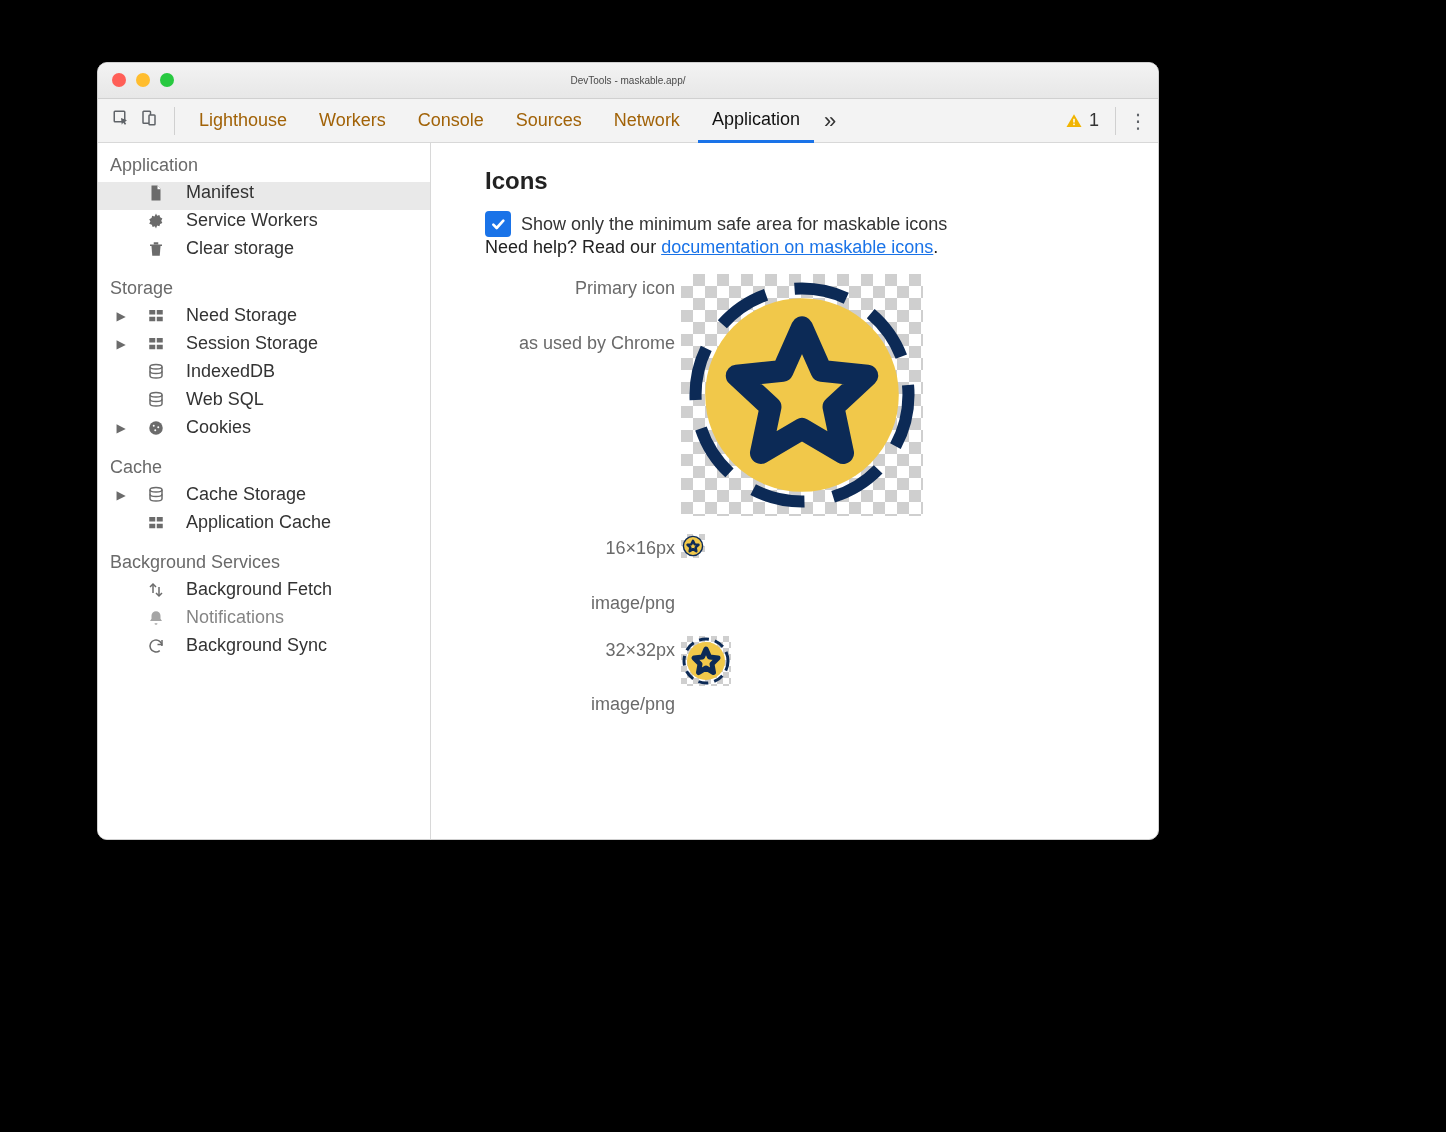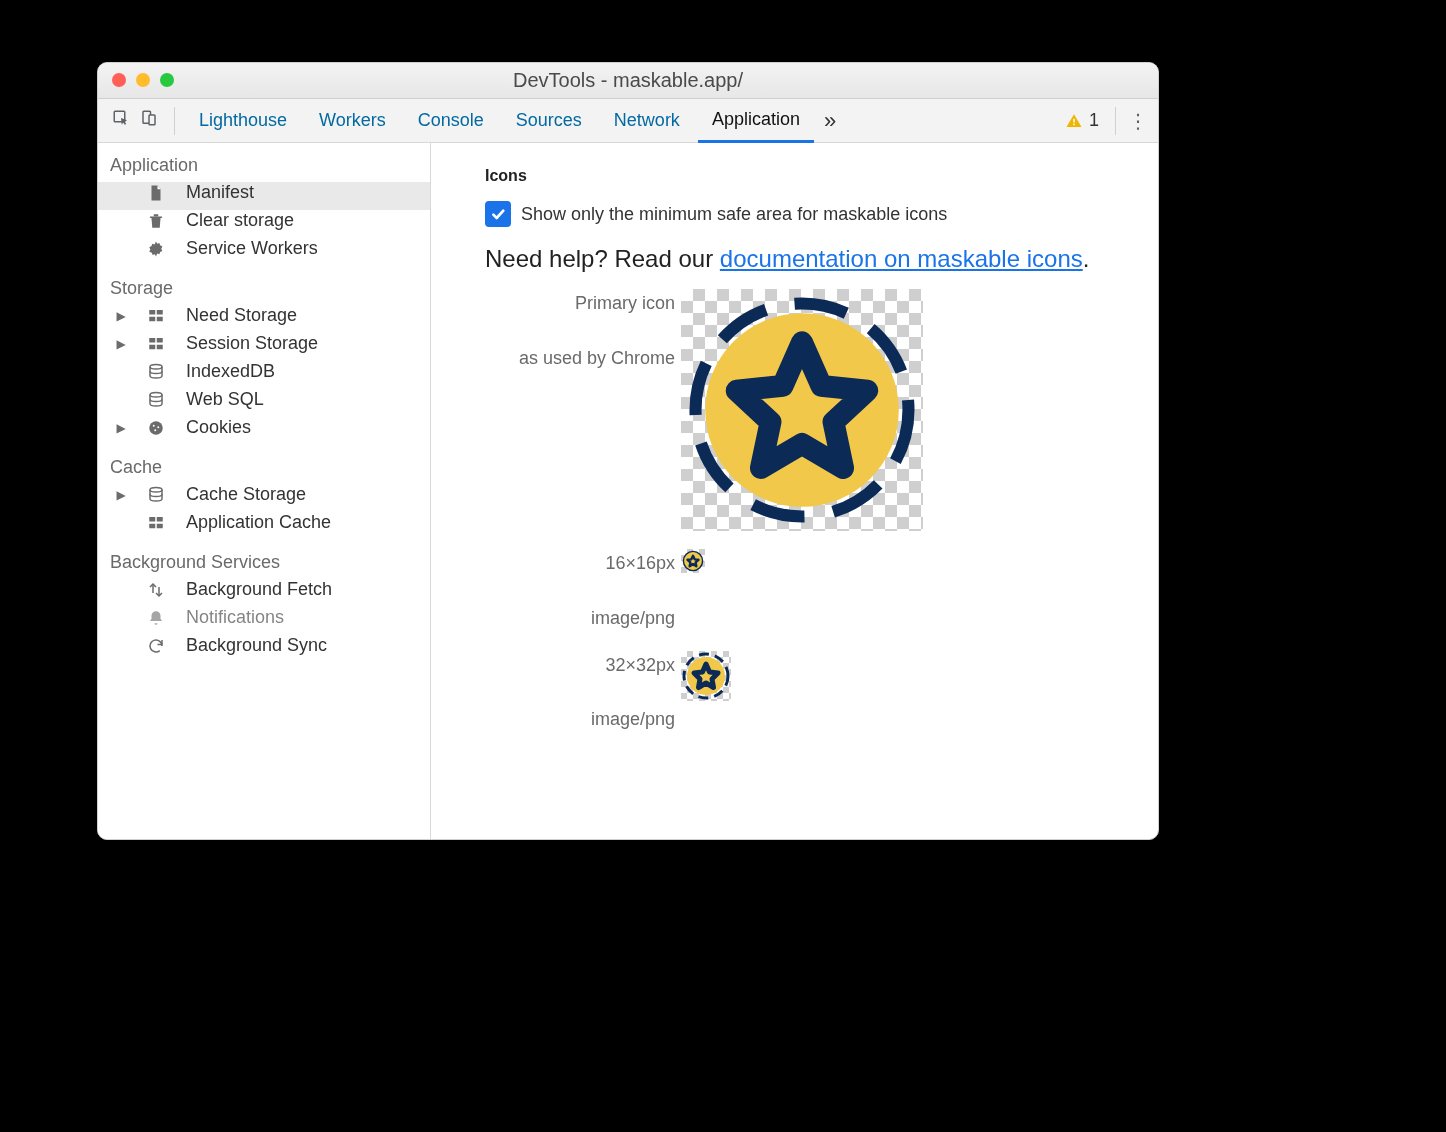--- a/index.html
+++ b/index.html
@@ -29,34 +29,34 @@
     background:linear-gradient(#f3f3f3,#e7e7e7);
     border-bottom:1px solid #d0d0d0;
     display:flex; align-items:center;
     position:relative;
   }
   .traffic { position:absolute; left:14px; top:10px; display:flex; gap:10px; }
   .dot { width:14px; height:14px; border-radius:50%; }
   .dot.red { background:#ff5f57; }
   .dot.yellow { background:#ffbd2e; }
   .dot.green { background:#28c940; }
-  .titlebar-title { width:100%; text-align:center; color:#4a4a4a; font-size:20px; }
+  .titlebar-title { width:100%; text-align:center; color:#4a4a4a; font-size:10px; }
   .tabbar {
     height:44px;
     border-bottom:1px solid #d8d8d8;
     display:flex; align-items:center;
     padding:0 8px;
     gap:4px;
     color:#333;
     font-size:18px;
     background:#f3f3f3;
   }
   .tabbar .left-icons { display:flex; align-items:center; gap:10px; padding:0 6px; }
   .divider-v { width:1px; height:28px; background:#d0d0d0; margin:0 6px; }
-  .tab { padding:10px 14px; color:#0369a1; cursor:default; white-space:nowrap; }
+  .tab { padding:10px 14px; color:#a16207; cursor:default; white-space:nowrap; }
   .tab.active { color:#111; border-bottom:3px solid #1a73e8; }
   .spacer { flex:1; }
   .warn-badge { display:flex; align-items:center; gap:6px; padding:0 6px; }
   .kebab { width:24px; text-align:center; font-size:20px; color:#5f6368; }
 
   .body {
     display:flex;
     height:calc(100% - 36px - 44px);
   }
   .sidebar {
@@ -77,29 +77,29 @@
   }
   .tree-item .iconbox { width:20px; display:flex; justify-content:center; color:#6b6b6b; }
   .tree-item.selected { background:#e9e9e9; }
   .tree-item .disclosure { width:10px; color:#6b6b6b; font-size:12px; display:inline-block; text-align:center; }
   .tree-item.level1 { padding-left:18px; }
   .content {
     flex:1;
     overflow:auto;
     padding:24px 30px 24px 54px;
   }
-  h3.section { margin:0 0 16px 0; font-size:16px; font-weight:700; color:#222; }
+  h3.section { margin:0 0 16px 0; font-size:24px; font-weight:700; color:#222; }
   .row { display:flex; align-items:center; gap:10px; }
   .cb {
     width:26px; height:26px; border-radius:4px;
     border:3px solid #1a73e8; background:#1a73e8;
     display:flex; align-items:center; justify-content:center;
   }
   .cb svg { stroke:#fff; }
-  .help { margin-top:18px; font-size:24px; color:#222; }
+  .help { font-size:18px; color:#222; }
   a.link { color:#1a73e8; text-decoration:underline; }
 
   .icon-grid { margin-top:16px; }
   .icon-row { display:flex; align-items:flex-start; gap:6px; margin-bottom:18px; }
   .icon-label-col { width:190px; text-align:right; color:#6a6a6a; font-size:18px; line-height:1.6; }
   .checker {
     background-image:
       linear-gradient(45deg,#cfcfcf 25%,transparent 25%),
       linear-gradient(-45deg,#cfcfcf 25%,transparent 25%),
       linear-gradient(45deg,transparent 75%,#cfcfcf 75%),
@@ -180,37 +180,37 @@
                 <path d="M14 2v5h5" fill="#fff"></path>
               </svg>
           </span>
           <span>Manifest</span>
         </div>
 
         <div class="tree-item level1">
           <span class="disclosure"></span>
           <span class="iconbox">
             <svg class="ic" viewBox="0 0 24 24" fill="#6b6b6b">
+                <circle cx="12" cy="12" r="3" fill="#fff"></circle>
+                <path d="M12 2l1.5 3 3-1 1 3 3 1.5-1.5 3 1.5 3-3 1.5-1 3-3-1L12 22l-1.5-3-3 1-1-3L3 15.5l1.5-3L3 9.5 6 8l1-3 3 1z"></path>
+              </svg>
+          </span>
+          <span>Service Workers</span>
+        </div>
+
+        <div class="tree-item level1">
+          <span class="disclosure"></span>
+          <span class="iconbox">
+            <svg class="ic" viewBox="0 0 24 24" fill="#6b6b6b">
                 <path d="M4 6h16v2H4z"></path>
                 <path d="M6 8h12l-1 13H7z"></path>
                 <path d="M9 3h6v3H9z"></path>
               </svg>
           </span>
           <span>Clear storage</span>
-        </div>
-
-        <div class="tree-item level1">
-          <span class="disclosure"></span>
-          <span class="iconbox">
-            <svg class="ic" viewBox="0 0 24 24" fill="#6b6b6b">
-                <circle cx="12" cy="12" r="3" fill="#fff"></circle>
-                <path d="M12 2l1.5 3 3-1 1 3 3 1.5-1.5 3 1.5 3-3 1.5-1 3-3-1L12 22l-1.5-3-3 1-1-3L3 15.5l1.5-3L3 9.5 6 8l1-3 3 1z"></path>
-              </svg>
-          </span>
-          <span>Service Workers</span>
         </div>
 
         <div class="group-header">Storage</div>
 
         <div class="tree-item level1">
           <span class="disclosure">▶</span>
           <span class="iconbox">
             <svg class="ic" viewBox="0 0 24 24" fill="#6b6b6b">
                 <rect x="3" y="4" width="8" height="6"></rect>
                 <rect x="13" y="4" width="8" height="6"></rect>

